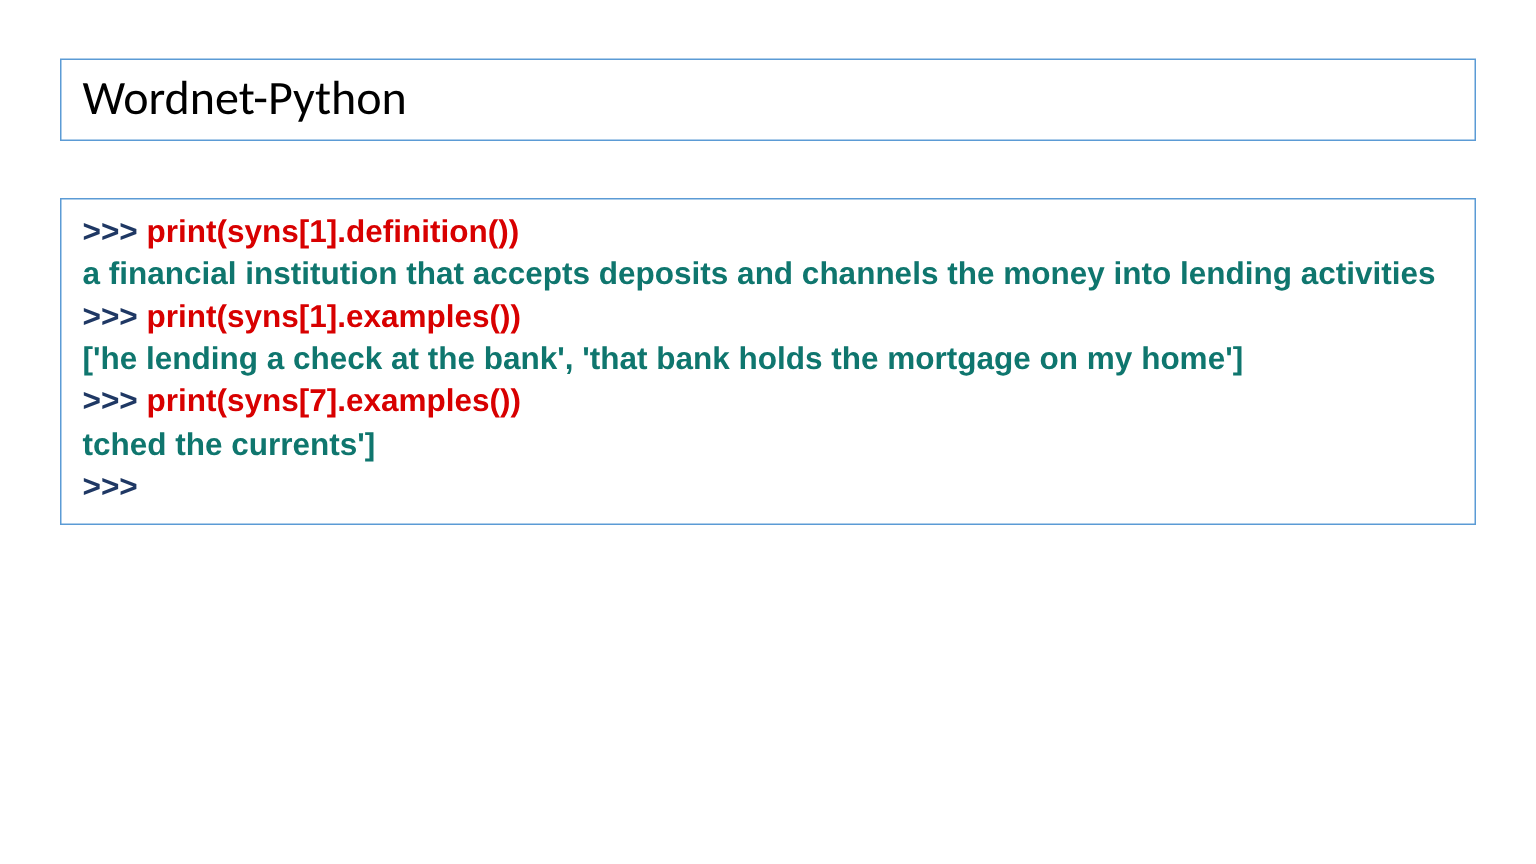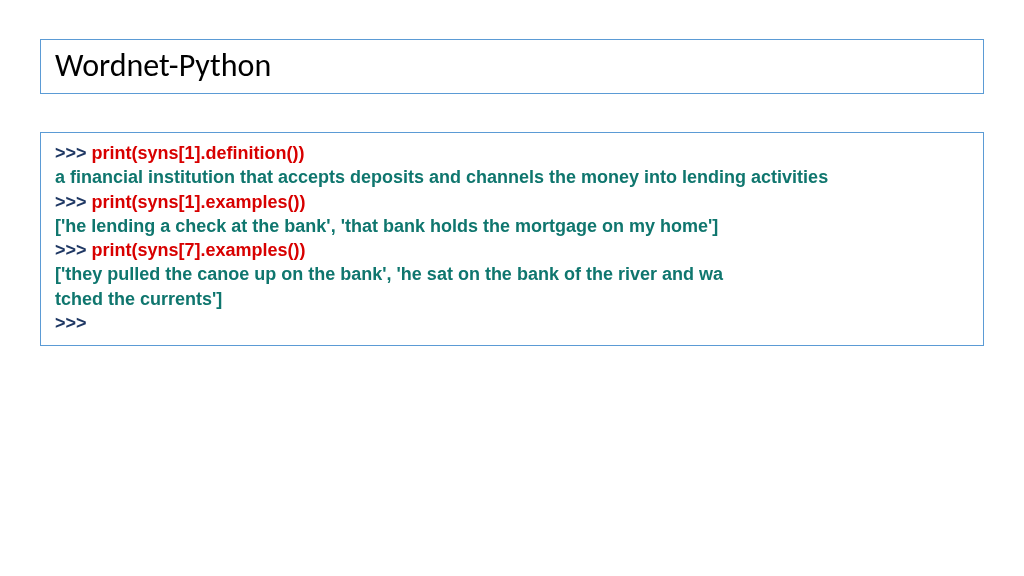--- a/index.html
+++ b/index.html
@@ -18,21 +18,21 @@
   }
   .title-text {
     font-size: 32px;
     color: #000000;
     font-weight: 400;
   }
   .code-box {
     border: 1px solid #5b9bd5;
     padding: 8px 14px 10px 14px;
     font-family: Verdana, Arial, sans-serif;
-    font-size: 18px;
+    font-size: 21px;
     line-height: 1.35;
     font-weight: 700;
     color: #1f3864;
     margin-top: 38px;
   }
   .prompt { color: #1f3864; }
   .cmd { color: #d80000; }
   .out { color: #0f766e; }
 </style>
 </head>
@@ -47,16 +47,15 @@
     <span class="prompt">&gt;&gt;&gt; </span><span class="cmd">print(syns[1].definition())</span>
   </div>
   <div class="out">a financial institution that accepts deposits and channels the money into lending activities</div>
   <div>
     <span class="prompt">&gt;&gt;&gt; </span><span class="cmd">print(syns[1].examples())</span>
   </div>
   <div class="out">['he lending a check at the bank', 'that bank holds the mortgage on my home']</div>
   <div>
     <span class="prompt">&gt;&gt;&gt; </span><span class="cmd">print(syns[7].examples())</span>
   </div>
-  <div class="out">['they pulled the canoe up on the bank', 'he sat on the bank of the river and wa</div>
   <div class="out">tched the currents']</div>
   <div class="prompt">&gt;&gt;&gt;</div>
 </div>
 
 </body></html>

